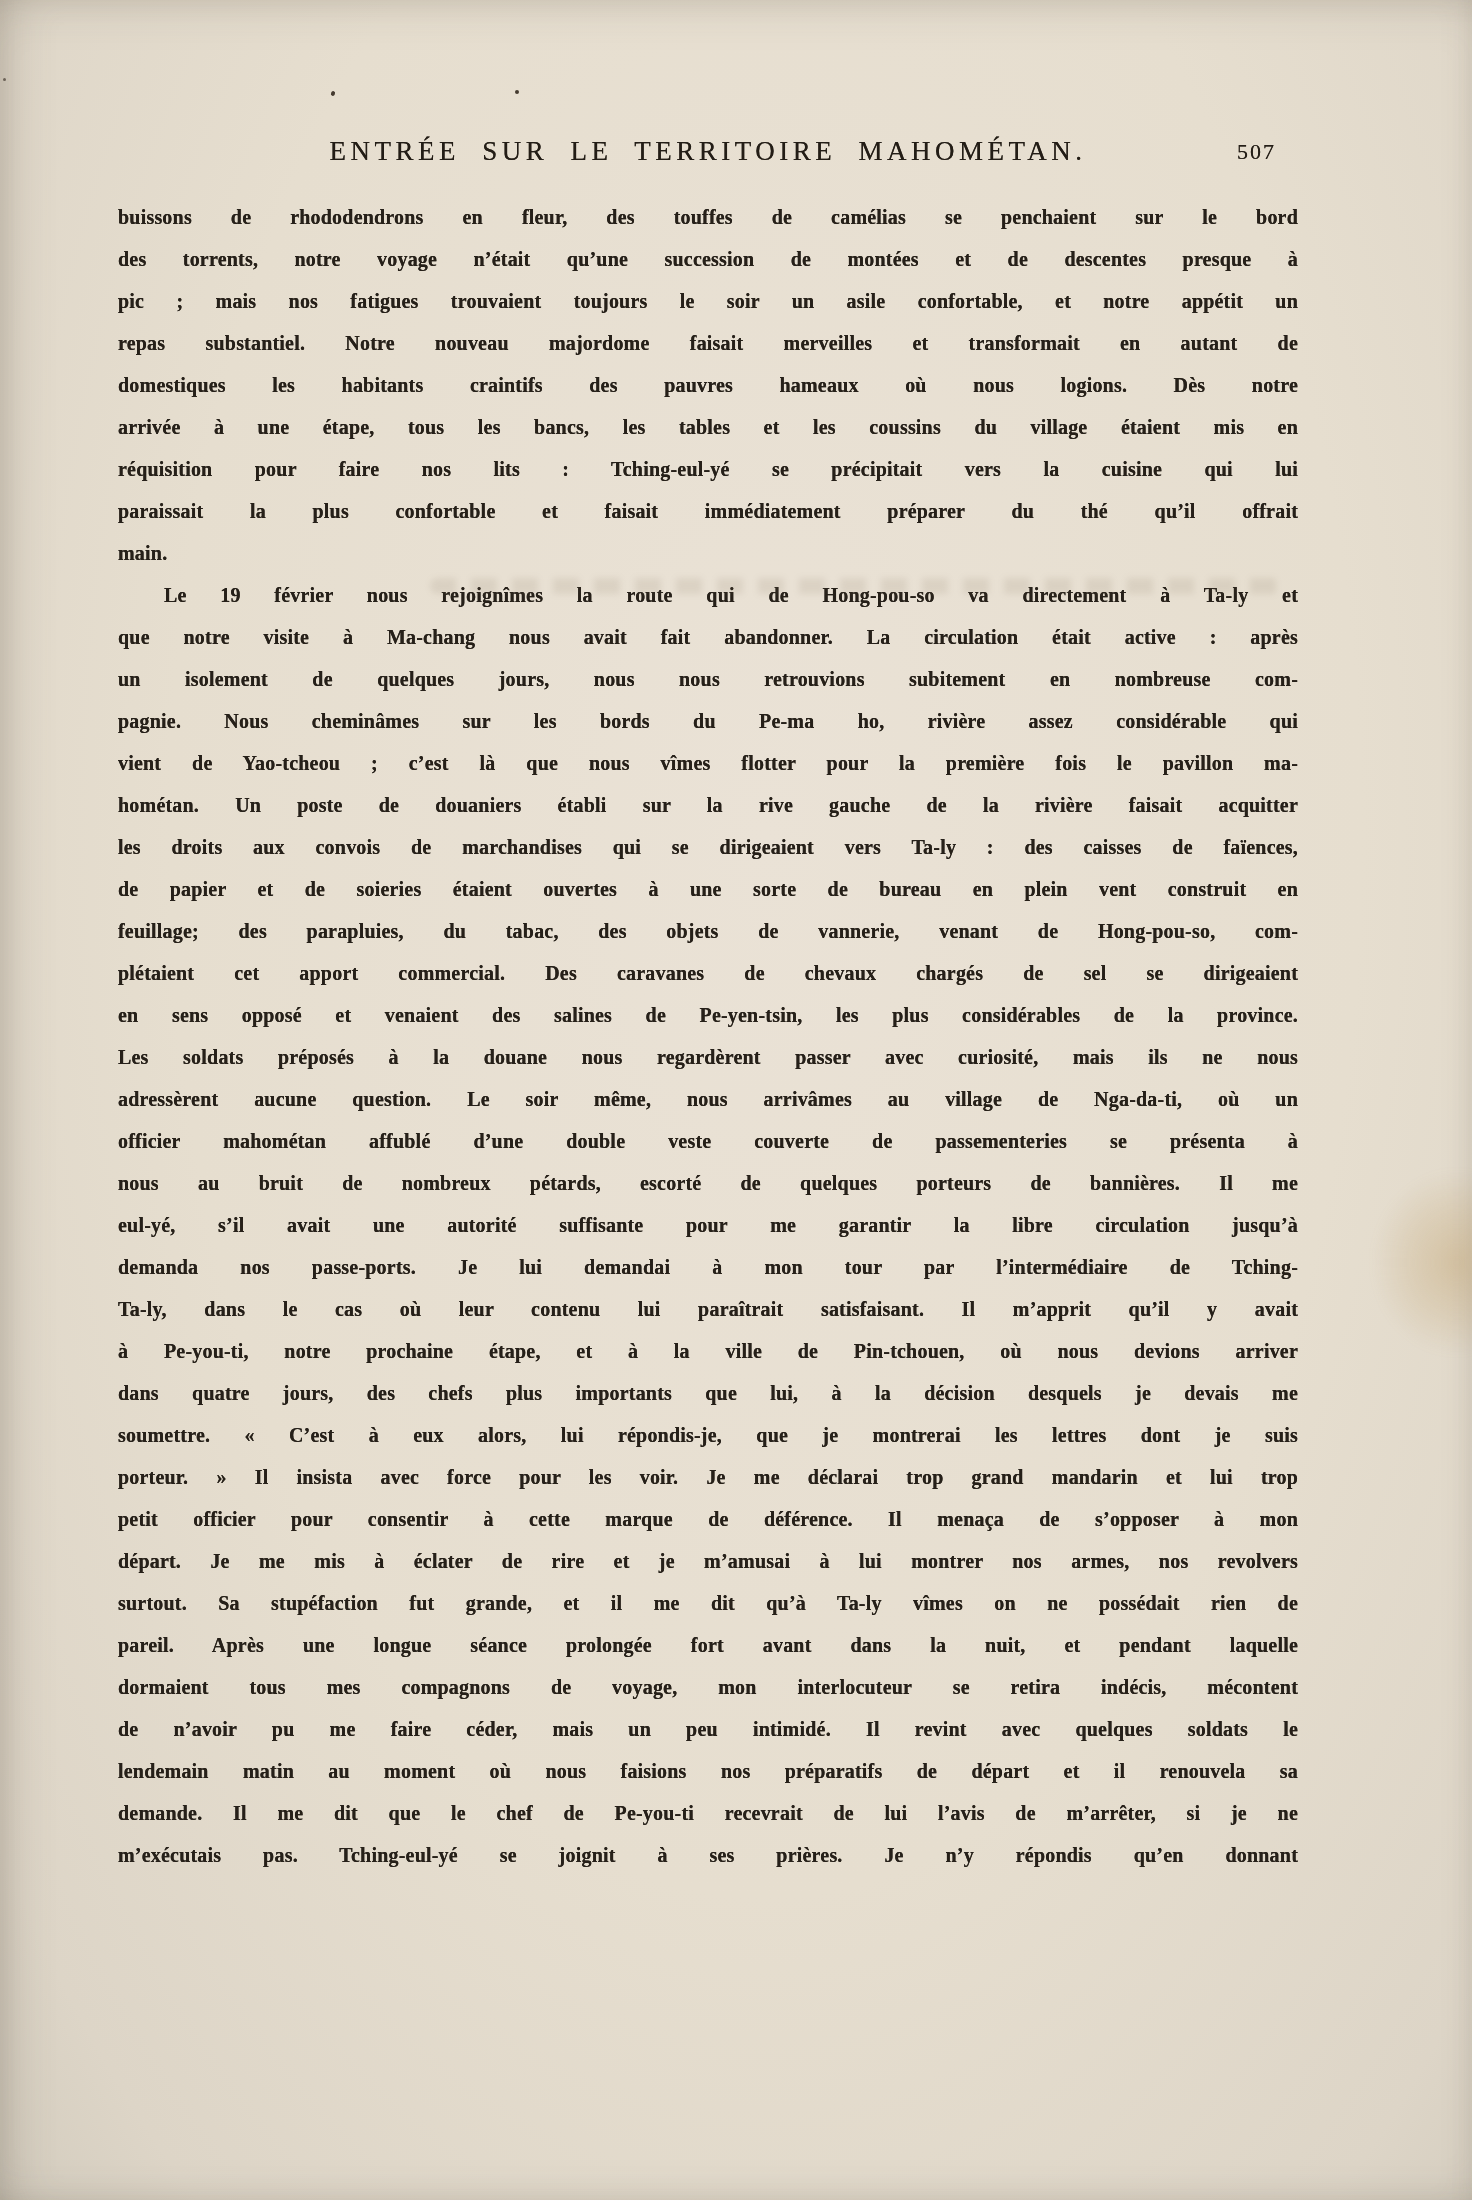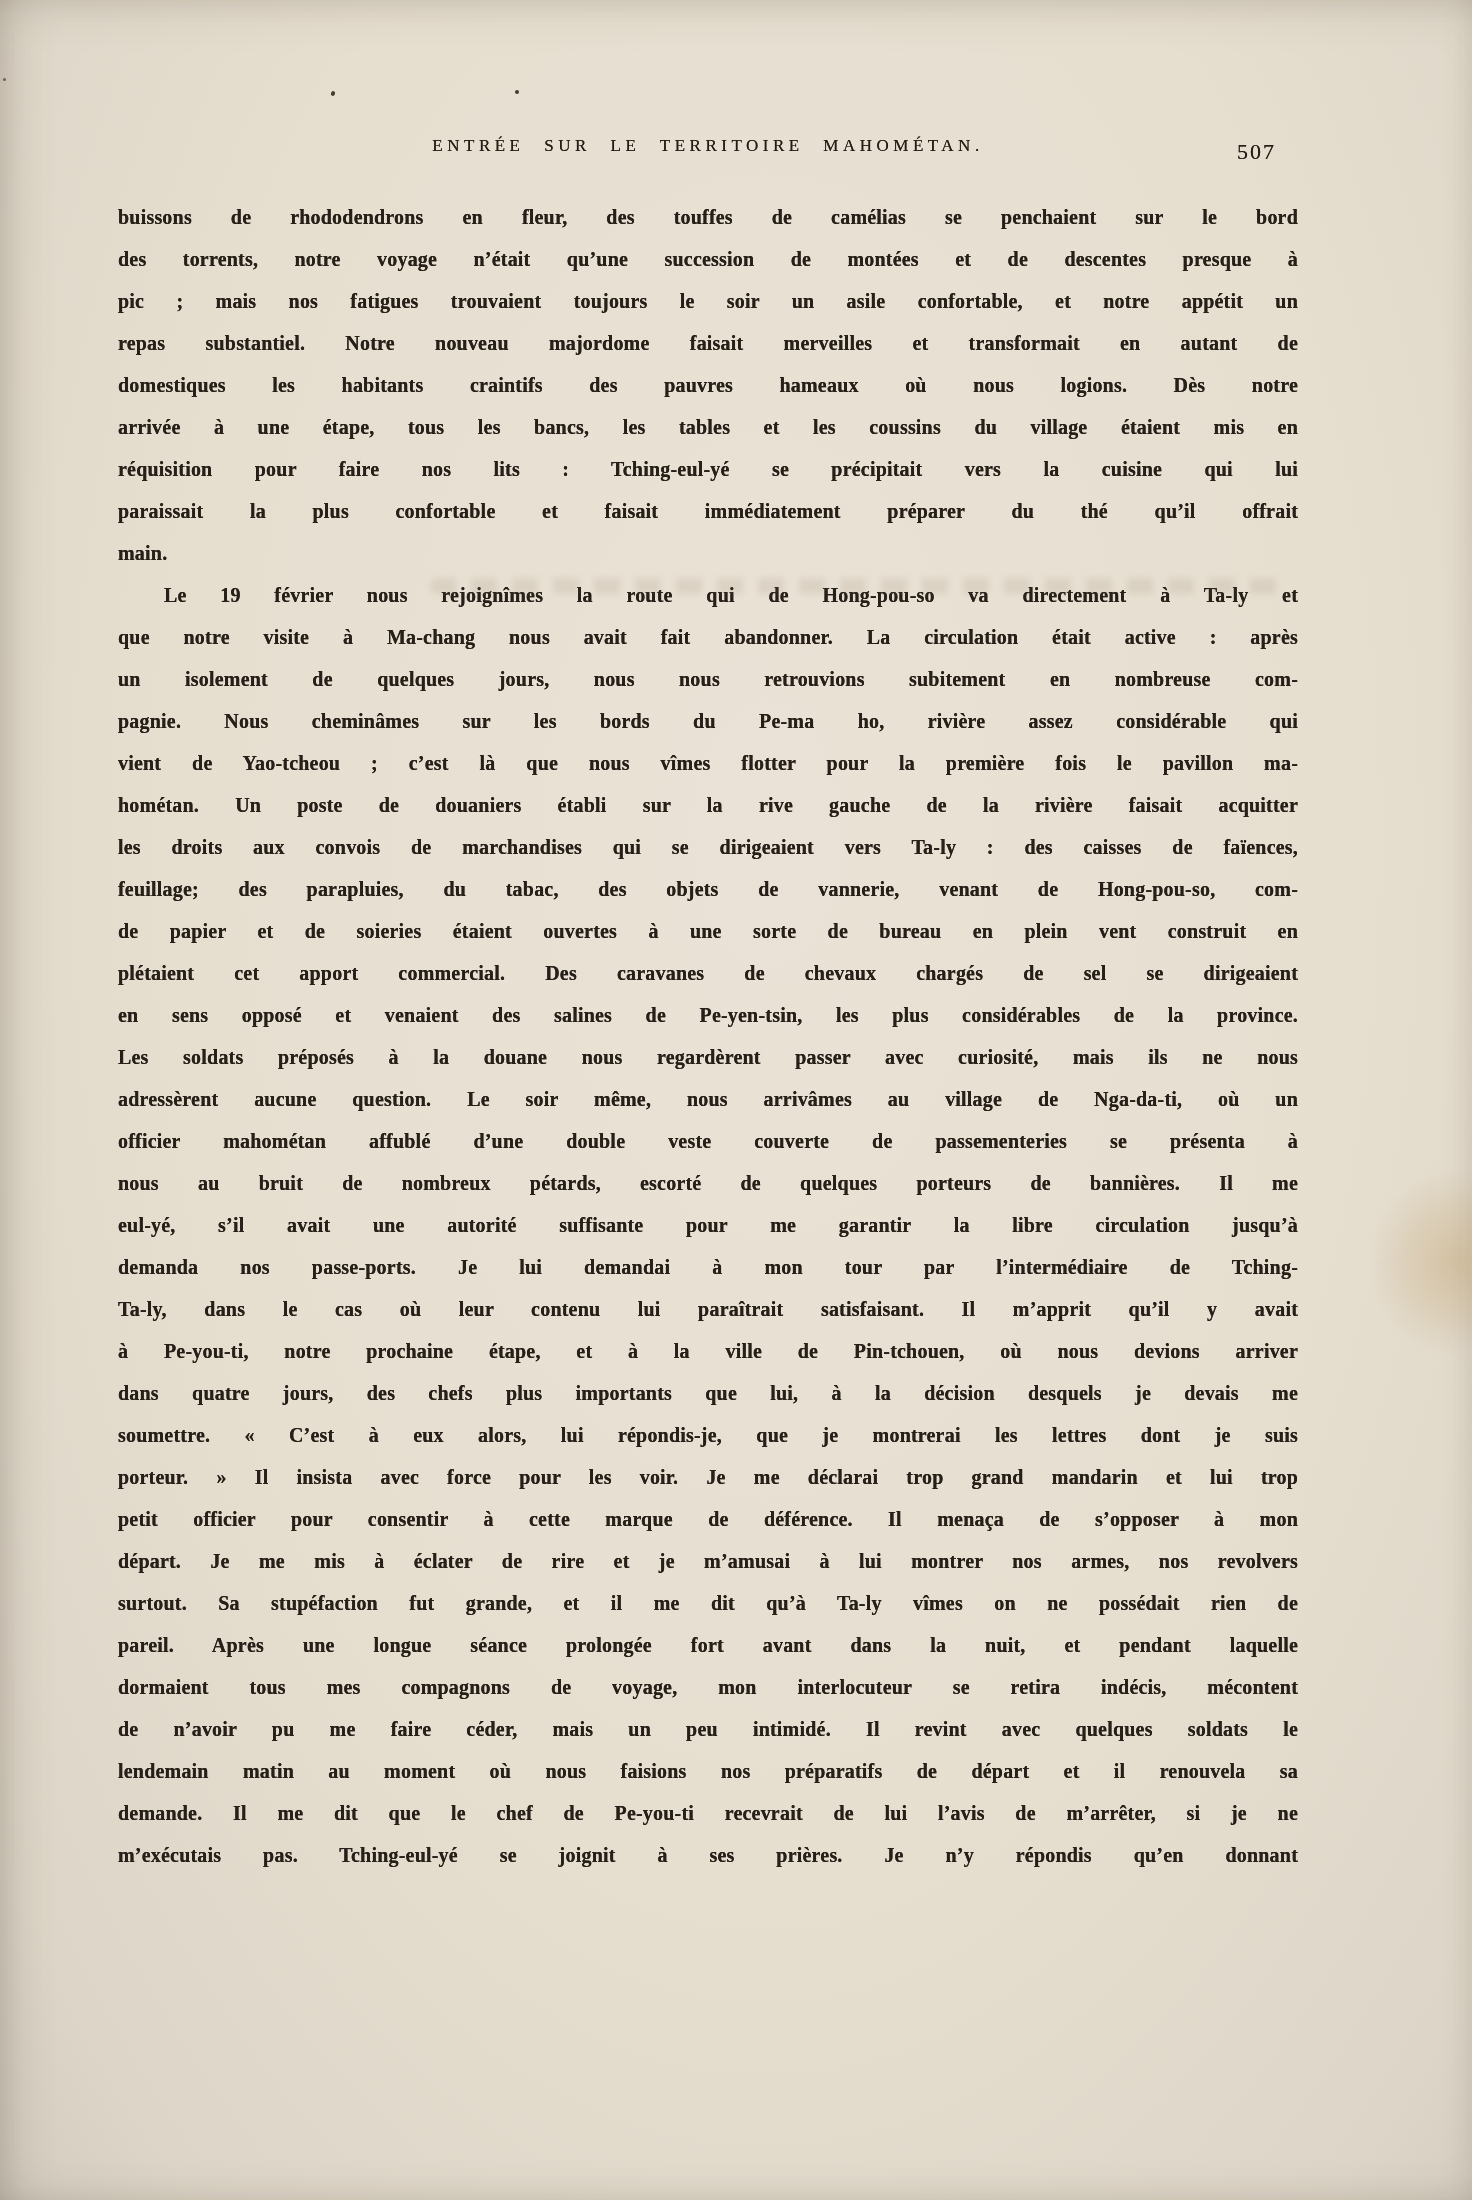--- a/index.html
+++ b/index.html
@@ -28,21 +28,21 @@
   .running-header {
     position: absolute;
     top: 136px;
     left: 118px;
     width: 1180px;
     height: 44px;
   }
   .header-title {
     display: block;
     text-align: center;
-    font-size: 17px;
+    font-size: 27px;
     letter-spacing: 4.5px;
     word-spacing: 11px;
     color: #231d16;
     text-shadow: 0 0 0.6px rgba(35, 29, 22, 0.85);
     white-space: nowrap;
   }
   .folio {
     position: absolute;
     right: 22px;
     top: 3px;
@@ -135,22 +135,22 @@
         <div class="line last">main.</div>
       </div>
     <div class="paragraph para-2">
         <div class="line indent">Le 19 février nous rejoignîmes la route qui de Hong-pou-so va directement à Ta-ly et</div>
         <div class="line">que notre visite à Ma-chang nous avait fait abandonner. La circulation était active : après</div>
         <div class="line">un isolement de quelques jours, nous nous retrouvions subitement en nombreuse com-</div>
         <div class="line">pagnie. Nous cheminâmes sur les bords du Pe-ma ho, rivière assez considérable qui</div>
         <div class="line">vient de Yao-tcheou ; c’est là que nous vîmes flotter pour la première fois le pavillon ma-</div>
         <div class="line">hométan. Un poste de douaniers établi sur la rive gauche de la rivière faisait acquitter</div>
         <div class="line">les droits aux convois de marchandises qui se dirigeaient vers Ta-ly : des caisses de faïences,</div>
+        <div class="line">de papier et de soieries étaient ouvertes à une sorte de bureau en plein vent construit en</div>
         <div class="line">feuillage; des parapluies, du tabac, des objets de vannerie, venant de Hong-pou-so, com-</div>
-        <div class="line">de papier et de soieries étaient ouvertes à une sorte de bureau en plein vent construit en</div>
         <div class="line">plétaient cet apport commercial. Des caravanes de chevaux chargés de sel se dirigeaient</div>
         <div class="line">en sens opposé et venaient des salines de Pe-yen-tsin, les plus considérables de la province.</div>
         <div class="line">Les soldats préposés à la douane nous regardèrent passer avec curiosité, mais ils ne nous</div>
         <div class="line">adressèrent aucune question. Le soir même, nous arrivâmes au village de Nga-da-ti, où un</div>
         <div class="line">officier mahométan affublé d’une double veste couverte de passementeries se présenta à</div>
         <div class="line">nous au bruit de nombreux pétards, escorté de quelques porteurs de bannières. Il me</div>
         <div class="line">eul-yé, s’il avait une autorité suffisante pour me garantir la libre circulation jusqu’à</div>
         <div class="line">demanda nos passe-ports. Je lui demandai à mon tour par l’intermédiaire de Tching-</div>
         <div class="line">Ta-ly, dans le cas où leur contenu lui paraîtrait satisfaisant. Il m’apprit qu’il y avait</div>
         <div class="line">à Pe-you-ti, notre prochaine étape, et à la ville de Pin-tchouen, où nous devions arriver</div>

